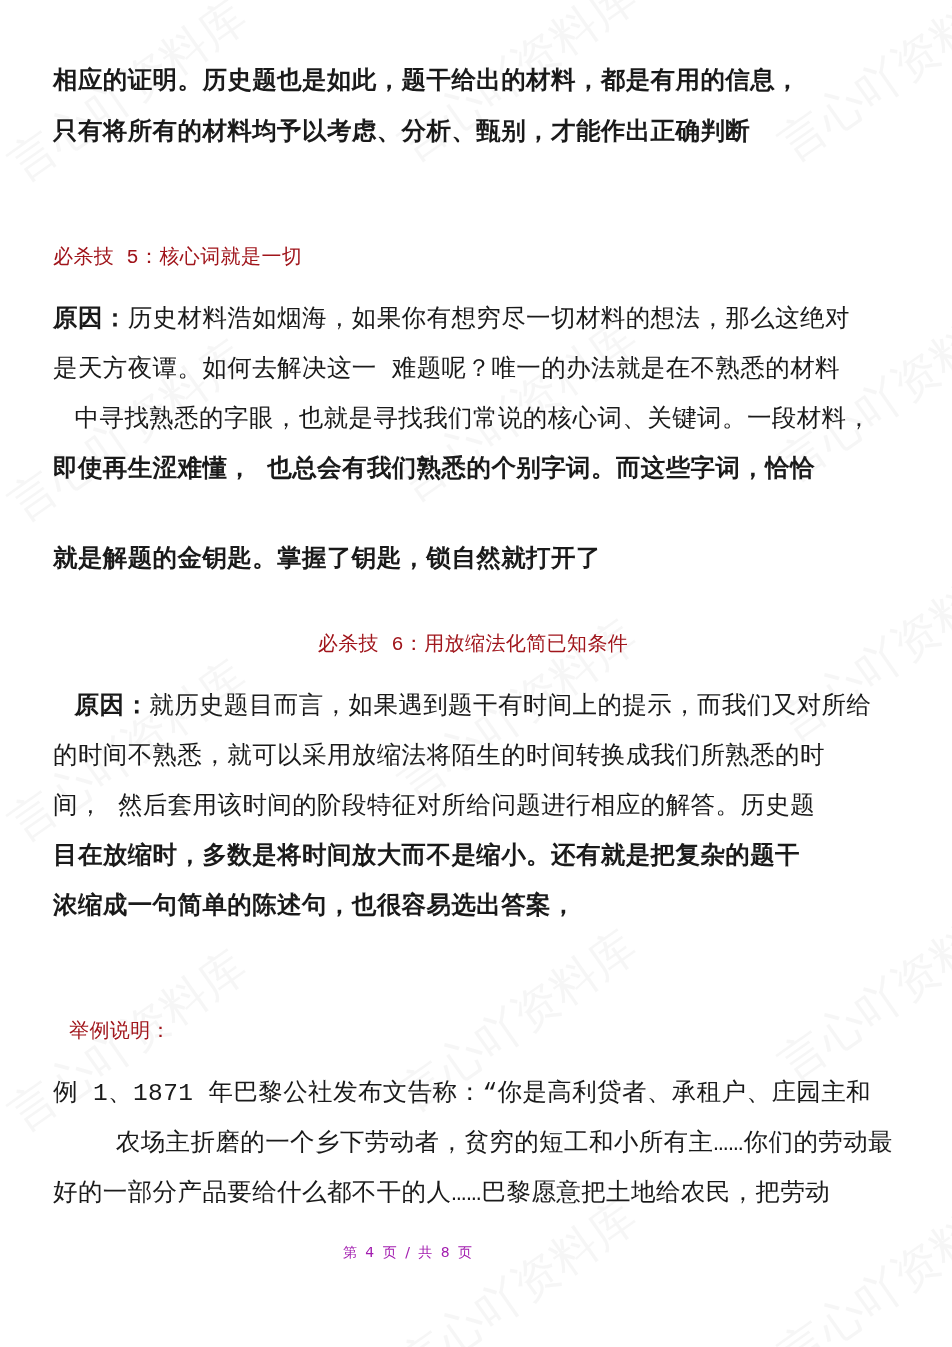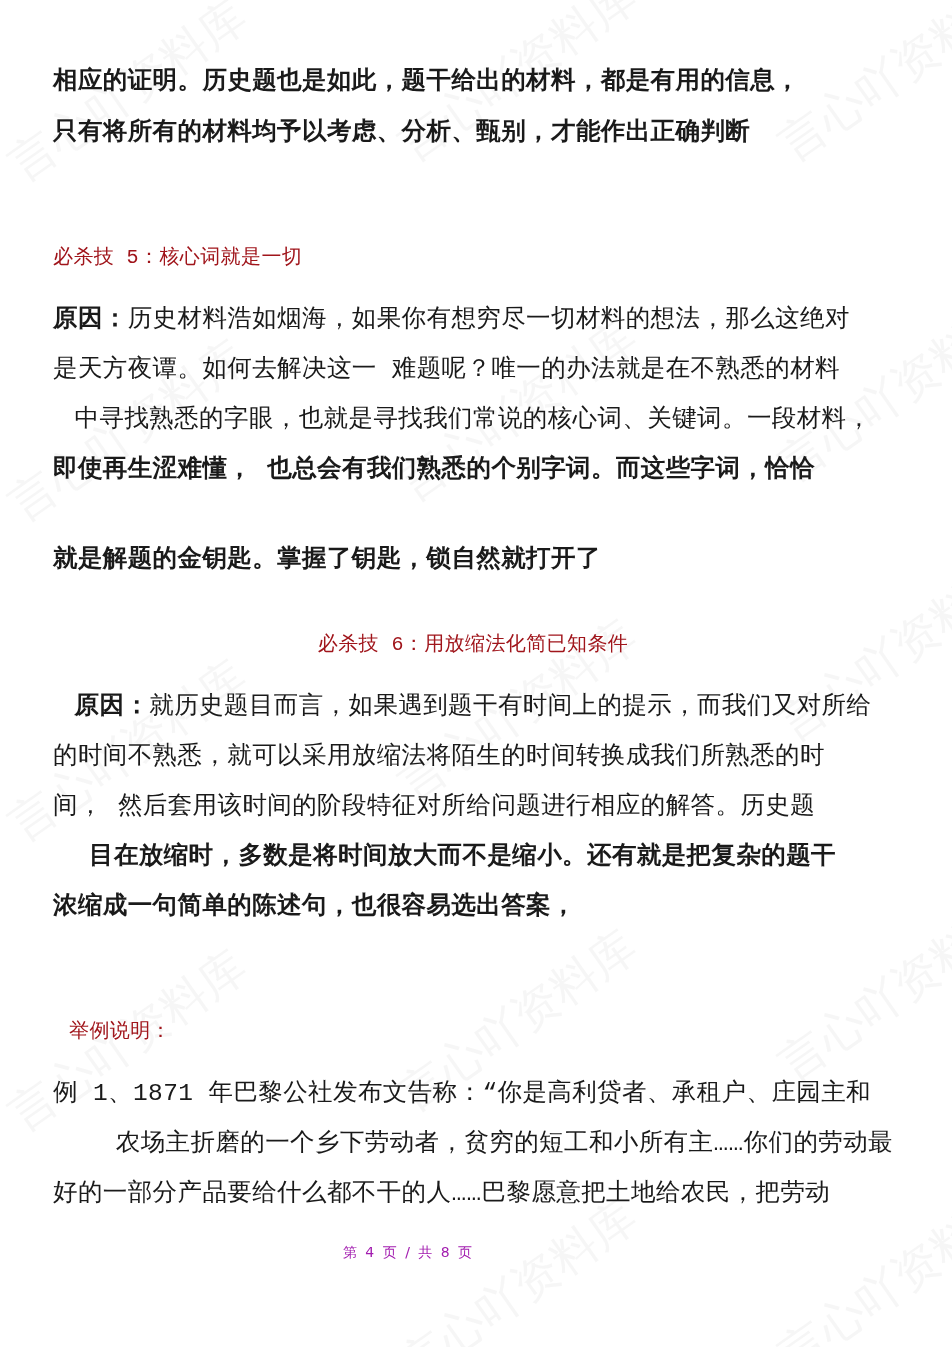--- a/index.html
+++ b/index.html
@@ -60,21 +60,21 @@
   <div class="line" style="top:405px;text-align:center;">中寻找熟悉的字眼，也就是寻找我们常说的核心词、关键词。一段材料，</div>
   <div class="line bold" style="top:455px;">即使再生涩难懂，  也总会有我们熟悉的个别字词。而这些字词，恰恰</div>
   <div class="line bold" style="top:505px;margin-top:40px;">就是解题的金钥匙。掌握了钥匙，锁自然就打开了</div>
 
   <div class="line heading" style="top:630px;text-align:center;">必杀技 6：用放缩法化简已知条件</div>
   <div class="line" style="top:692px;text-align:center;">
     <span class="label">原因：</span><span>就历史题目而言，如果遇到题干有时间上的提示，而我们又对所给</span>
   </div>
   <div class="line" style="top:742px;">的时间不熟悉，就可以采用放缩法将陌生的时间转换成我们所熟悉的时</div>
   <div class="line" style="top:792px;">间，      然后套用该时间的阶段特征对所给问题进行相应的解答。历史题</div>
-  <div class="line bold" style="top:842px;margin-left:36px;">目在放缩时，多数是将时间放大而不是缩小。还有就是把复杂的题干</div>
+  <div class="line bold" style="top:842px;">目在放缩时，多数是将时间放大而不是缩小。还有就是把复杂的题干</div>
   <div class="line bold" style="top:892px;">浓缩成一句简单的陈述句，也很容易选出答案，</div>
 
   <div class="line heading" style="top:1017px;margin-left:16px;">举例说明：</div>
   <div class="line" style="top:1079px;">例 1、1871 年巴黎公社发布文告称：“你是高利贷者、承租户、庄园主和</div>
   <div class="line" style="top:1129px;text-align:right;">农场主折磨的一个乡下劳动者，贫穷的短工和小所有主……你们的劳动最</div>
   <div class="line" style="top:1179px;">好的一部分产品要给什么都不干的人……巴黎愿意把土地给农民，把劳动</div>
 
   <div class="footer">第 4 页 / 共 8 页</div>
 </div>
 

